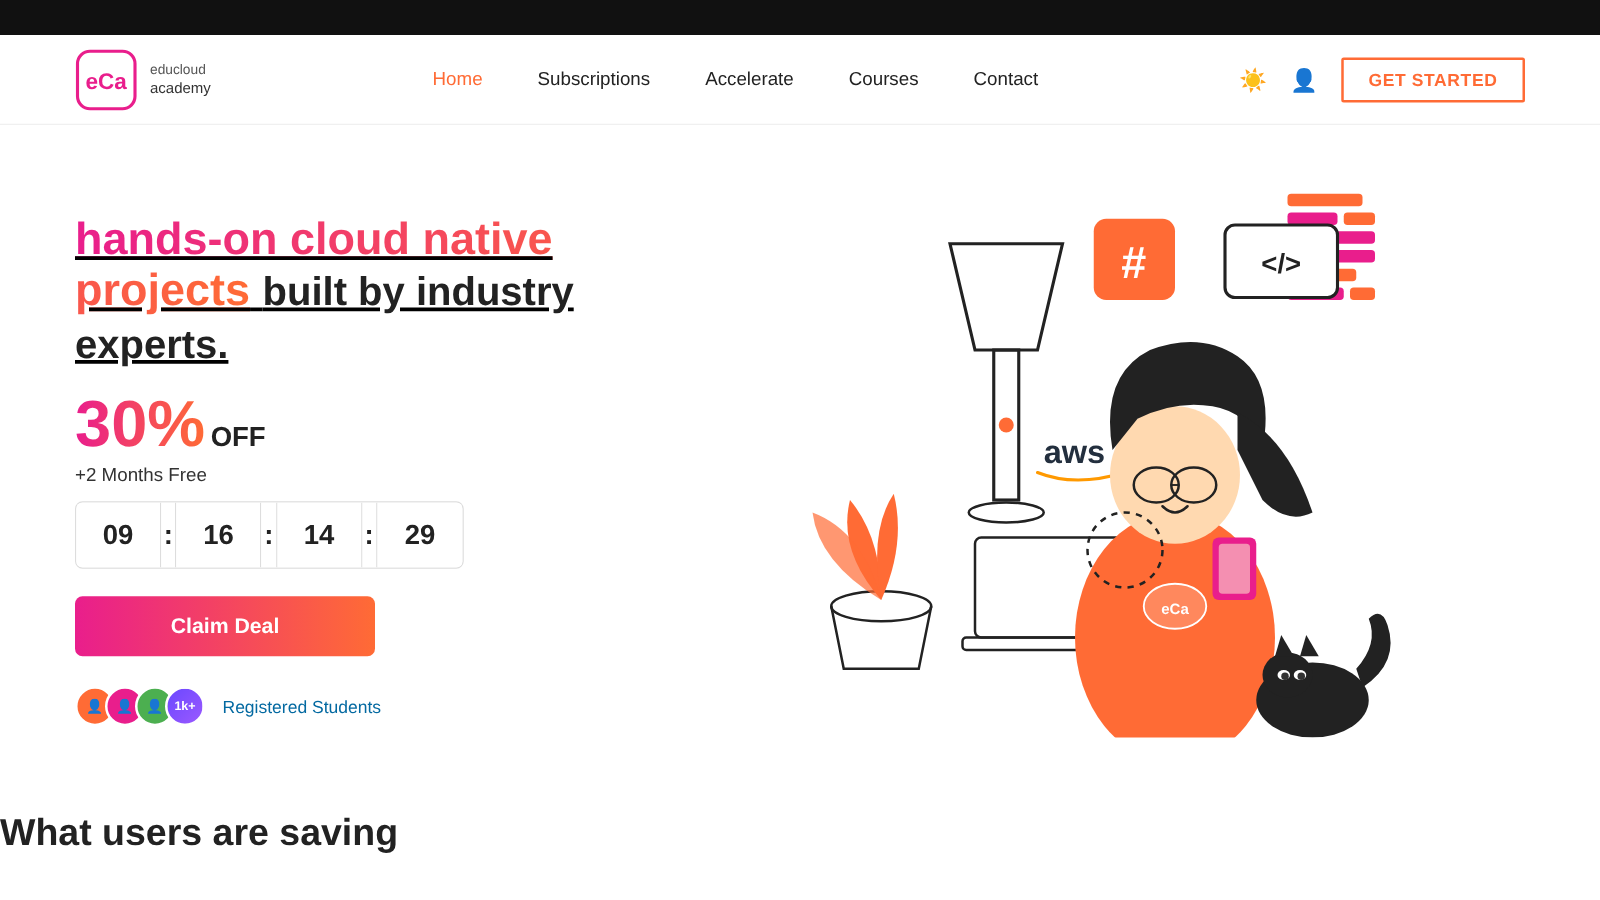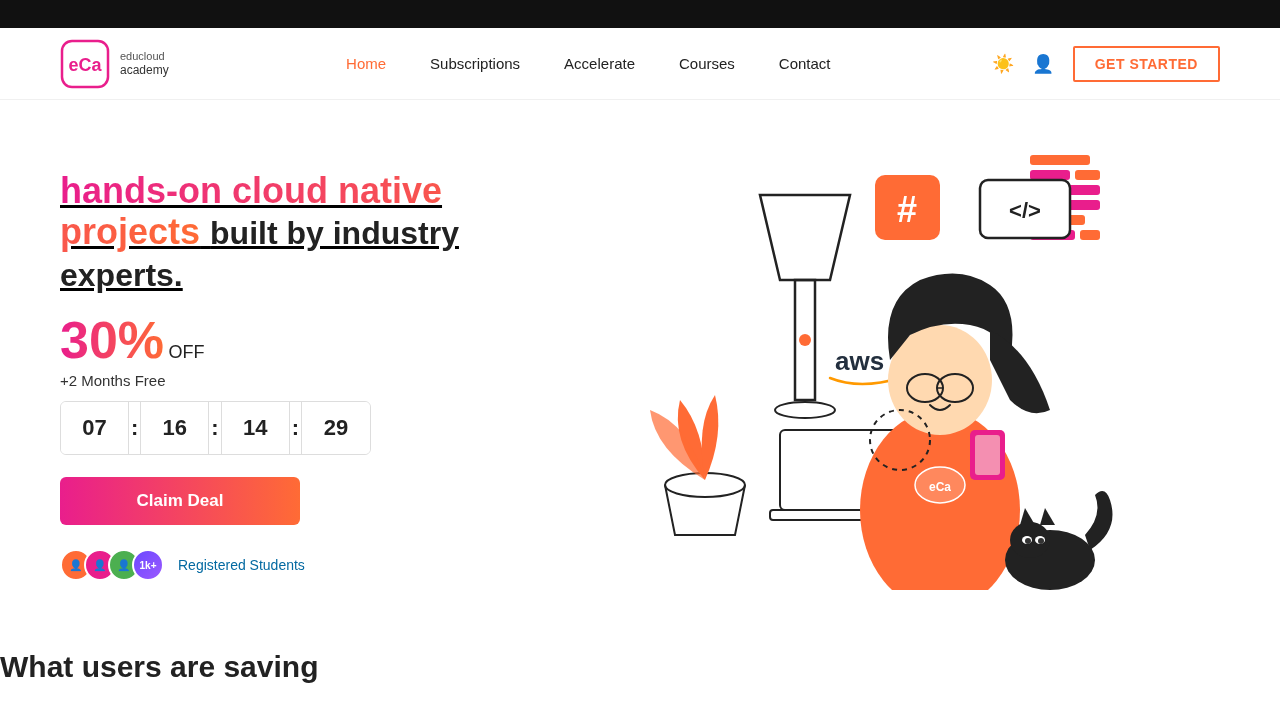--- a/index.html
+++ b/index.html
@@ -125,22 +125,22 @@
     .discount-amount {
       font-size: 52px;
       font-weight: 900;
       background: linear-gradient(90deg, #E91E8C, #FF6B35);
       -webkit-background-clip: text;
       -webkit-text-fill-color: transparent;
       background-clip: text;
       line-height: 1;
     }
     .discount-off {
-      font-size: 18px;
-      font-weight: 400;
+      font-size: 22px;
+      font-weight: 700;
       color: #222;
     }
     .months-free {
       font-size: 15px;
       color: #333;
       font-weight: 500;
       margin-bottom: 12px;
     }
     .countdown {
       display: flex;
@@ -280,21 +280,21 @@
     </h1>
 
     <div class="discount">
       <span class="discount-amount">30%</span>
       <span class="discount-off">OFF</span>
     </div>
 
     <p class="months-free">+2 Months Free</p>
 
     <div class="countdown">
-      <div class="countdown-box">07</div>
+      <div class="countdown-box">09</div>
       <div class="countdown-sep">:</div>
       <div class="countdown-box">16</div>
       <div class="countdown-sep">:</div>
       <div class="countdown-box">14</div>
       <div class="countdown-sep">:</div>
       <div class="countdown-box">29</div>
     </div>
 
     <button class="claim-btn">Claim Deal</button>
 

